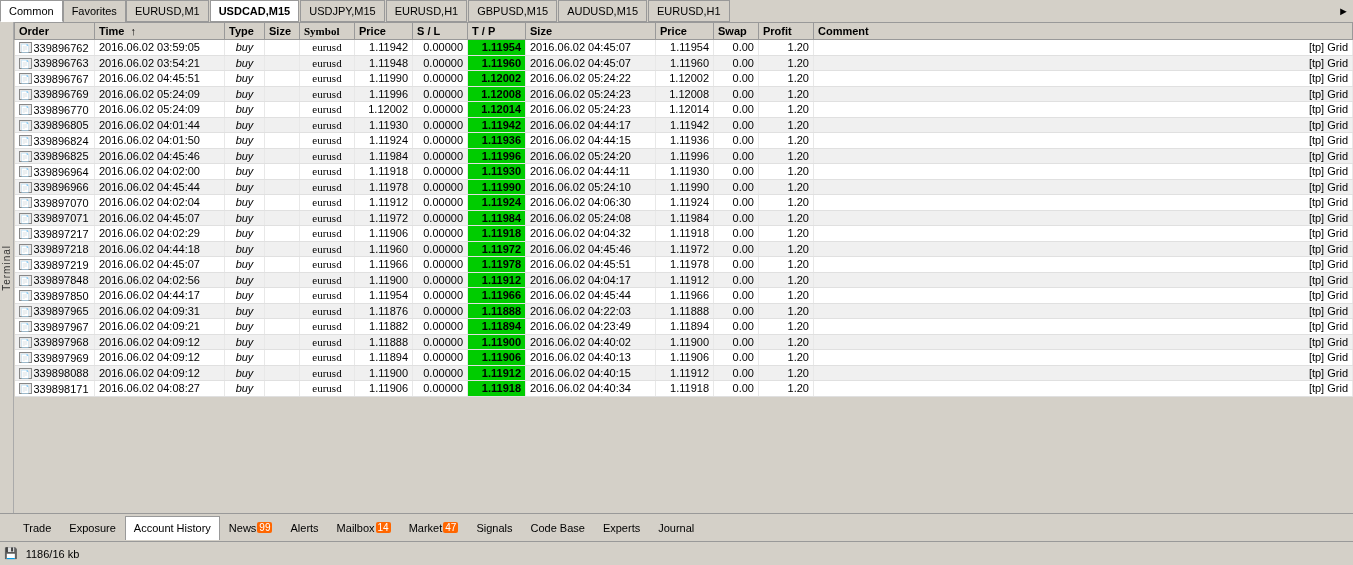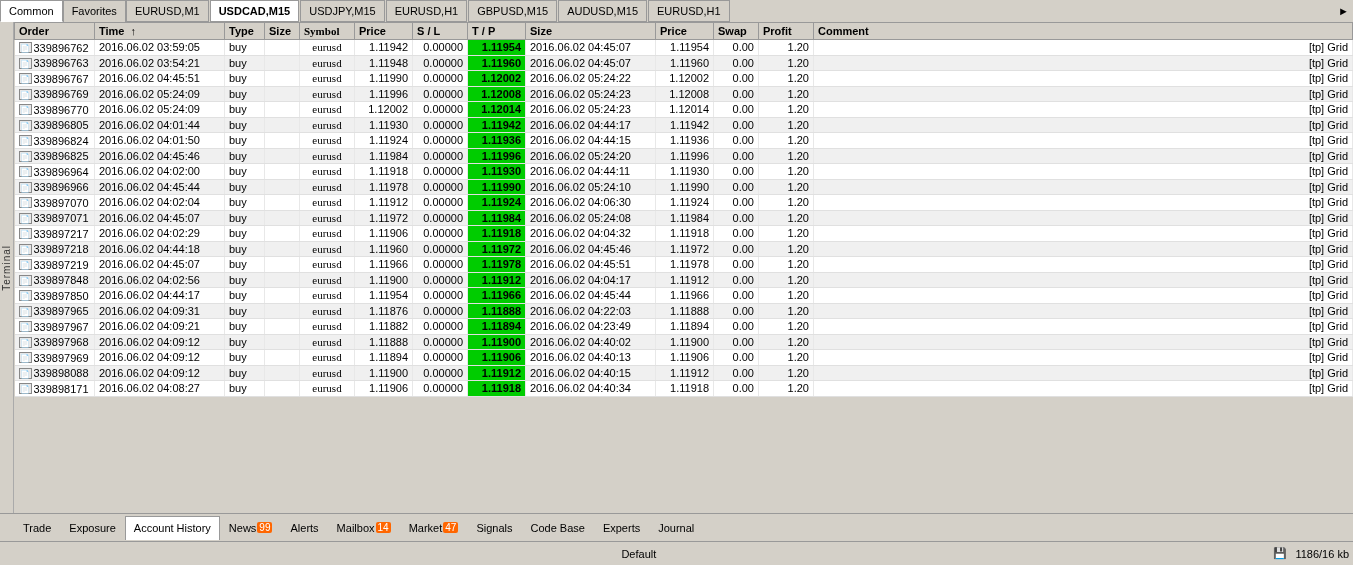--- a/index.html
+++ b/index.html
@@ -48,21 +48,21 @@
     .col-symbol { width: 55px; text-align: center; font-family: Liberation Serif, serif; }
     .col-price { width: 58px; text-align: right; }
     .col-sl { width: 55px; text-align: right; }
     .col-tp { width: 58px; text-align: right; }
     .col-time2 { width: 130px; }
     .col-price2 { width: 58px; text-align: right; }
     .col-swap { width: 45px; text-align: right; }
     .col-profit { width: 55px; text-align: right; }
     .col-comment { width: auto; text-align: right; }
 
-    td.col-type { text-align: left; }
+    td.col-type { text-align: center; font-style: italic; }
     td.col-size { text-align: right; padding-left: 44px; }
     td.col-price { text-align: right; }
     td.col-sl { text-align: right; }
     td.col-profit { text-align: right; margin-left: 7px; }
     td.col-swap { text-align: right; }
     td.col-price2 { text-align: right; }
     .terminal-label { writing-mode: vertical-rl; transform: rotate(180deg); font-size: 10px; color: #333; letter-spacing: 1px; }
 
     .bottom-tabs { display: flex; align-items: center; background: #d4d0c8; border-top: 1px solid #999; height: 28px; padding-left: 14px; }
     .bottom-tab { padding: 3px 8px; font-size: 11px; cursor: pointer; border: 1px solid transparent; height: 24px; display: flex; align-items: center; }
@@ -482,18 +482,17 @@
     <div class="bottom-tab">Alerts</div>
     <div class="bottom-tab">Mailbox<span class="badge">14</span></div>
     <div class="bottom-tab">Market<span class="badge">47</span></div>
     <div class="bottom-tab">Signals</div>
     <div class="bottom-tab">Code Base</div>
     <div class="bottom-tab">Experts</div>
     <div class="bottom-tab">Journal</div>
   </div>
 
 <div class="status-bar">
-  <div class="status-center">Default</div>
   <div class="status-right">
     <span>💾</span>
     <span>1186/16 kb</span>
   </div>
 </div>
 
 </body></html>

